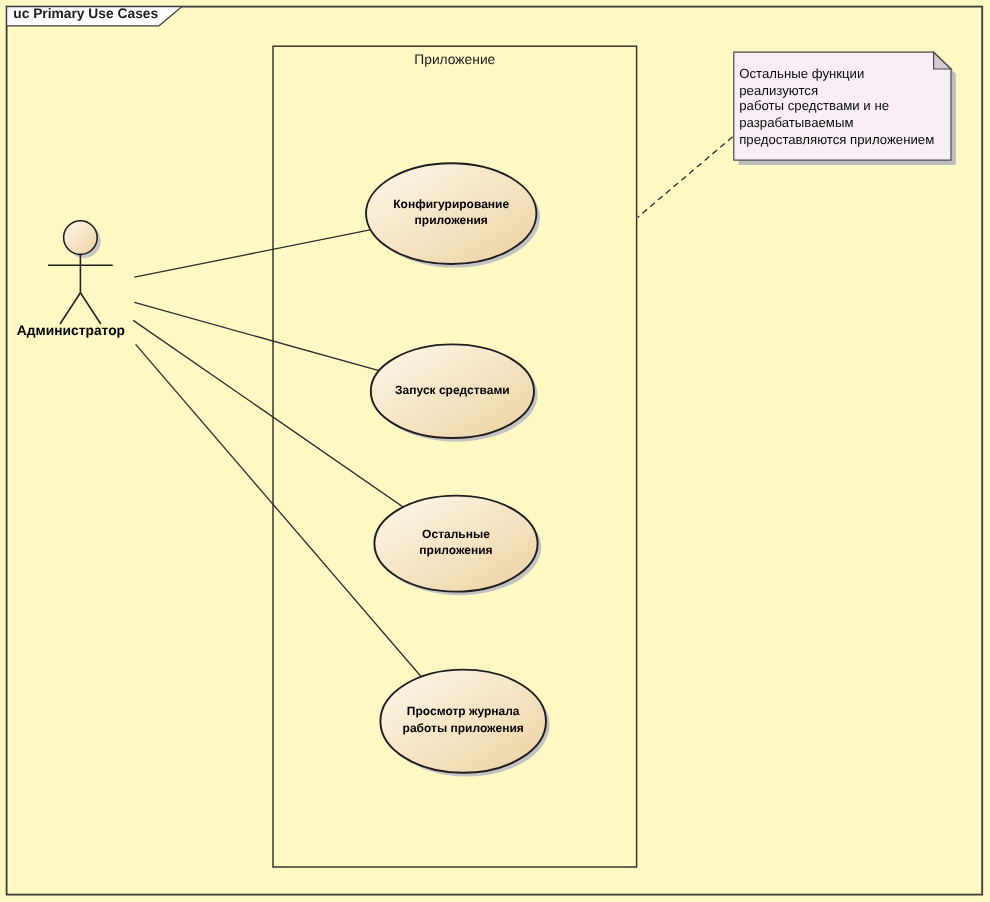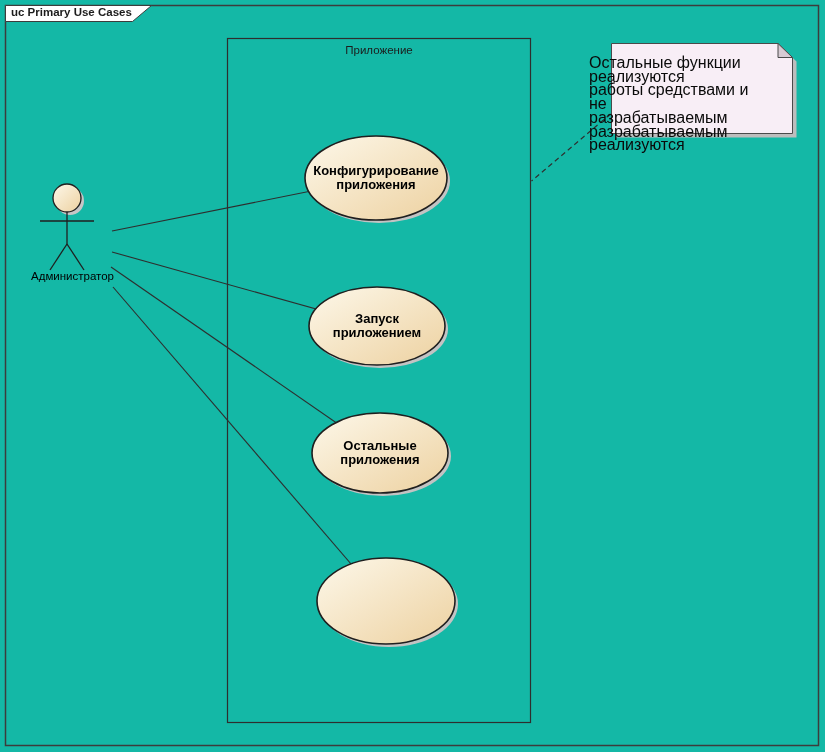--- a/index.html
+++ b/index.html
@@ -1,51 +1,51 @@
 <!DOCTYPE html>
 <html><head>
 <meta charset="utf-8">
 <style>
   html, body { margin: 0; padding: 0; background: #ffffff; }
   .canvas {
     position: relative;
     width: 825px;
     height: 752px;
-    background: #14b8a6;
+    background: #fef9c3;
     font-family: "Liberation Sans", sans-serif;
     overflow: hidden;
   }
   svg.shapes { position: absolute; left: 0; top: 0; }
   .txt { position: absolute; color: #000; }
   .frame-label {
     left: 11px; top: 6px;
     font-size: 11.5px; font-weight: 700; color: #1c1c1c;
     white-space: nowrap;
   }
   .boundary-title {
     left: 227px; top: 44px; width: 304px;
     text-align: center; font-size: 11.5px; color: #1c1c1c;
   }
   .uc-label {
     display: flex; align-items: center; justify-content: center;
     text-align: center;
-    font-size: 13px; font-weight: 700; line-height: 14.5px; color: #000;
+    font-size: 10px; font-weight: 700; line-height: 14.5px; color: #000;
   }
   .uc1 { left: 311px; top: 150px; width: 130px; height: 56px; }
   .uc2 { left: 312px; top: 298px; width: 130px; height: 56px; }
   .uc3 { left: 335px; top: 425px; width: 90px;  height: 56px; }
   .uc4 { left: 321px; top: 573px; width: 130px; height: 56px; }
   .actor-label {
     left: 14px; top: 270px; width: 100px;
-    text-align: right; font-size: 11.5px; font-weight: 400; color: #000;
+    text-align: left; font-size: 11.5px; font-weight: 700; color: #000;
     white-space: nowrap;
   }
   .note-text {
-    left: 589px; top: 56px; width: 170px;
-    font-size: 16px; line-height: 13.7px; color: #0a0a0a;
+    left: 616px; top: 56px; width: 170px;
+    font-size: 11px; line-height: 13.7px; color: #0a0a0a;
   }
 </style>
 </head>
 <body>
 
 <div class="canvas">
 
   <svg class="shapes" width="825" height="752" viewBox="0 0 825 752">
     <defs>
       <linearGradient id="ucGrad" x1="0" y1="0" x2="1" y2="1">
@@ -91,25 +91,26 @@
     <path d="M615.5 47.5 L782 47.5 L796.5 61.5 L796.5 137.5 L615.5 137.5 Z" fill="#BDBDBD"></path>
     <path d="M611.5 43.5 L778 43.5 L792.5 57.5 L792.5 133.5 L611.5 133.5 Z" fill="#F8EEF6" stroke="#4A4A4A" stroke-width="1"></path>
     <path d="M778 43.5 L778 57.5 L792.5 57.5 Z" fill="#D6CBD3" stroke="#4A4A4A" stroke-width="1"></path>
   </svg>
 
   <div class="txt frame-label">uc Primary Use Cases</div>
 
   <div class="txt boundary-title">Приложение</div>
 
   <div class="txt uc-label uc1">Конфигурирование приложения</div>
-  <div class="txt uc-label uc2">Запуск приложением</div>
+  <div class="txt uc-label uc2">Запуск средствами</div>
   <div class="txt uc-label uc3">Остальные приложения</div>
+  <div class="txt uc-label uc4">Просмотр журнала работы приложения</div>
 
   <div class="txt actor-label">Администратор</div>
 
   <div class="txt note-text">
     <div>Остальные функции реализуются</div>
     <div>работы средствами и не</div>
     <div>разрабатываемым</div>
-    <div>разрабатываемым реализуются</div>
+    <div>предоставляются приложением</div>
   </div>
 
 </div>
 
 </body></html>

